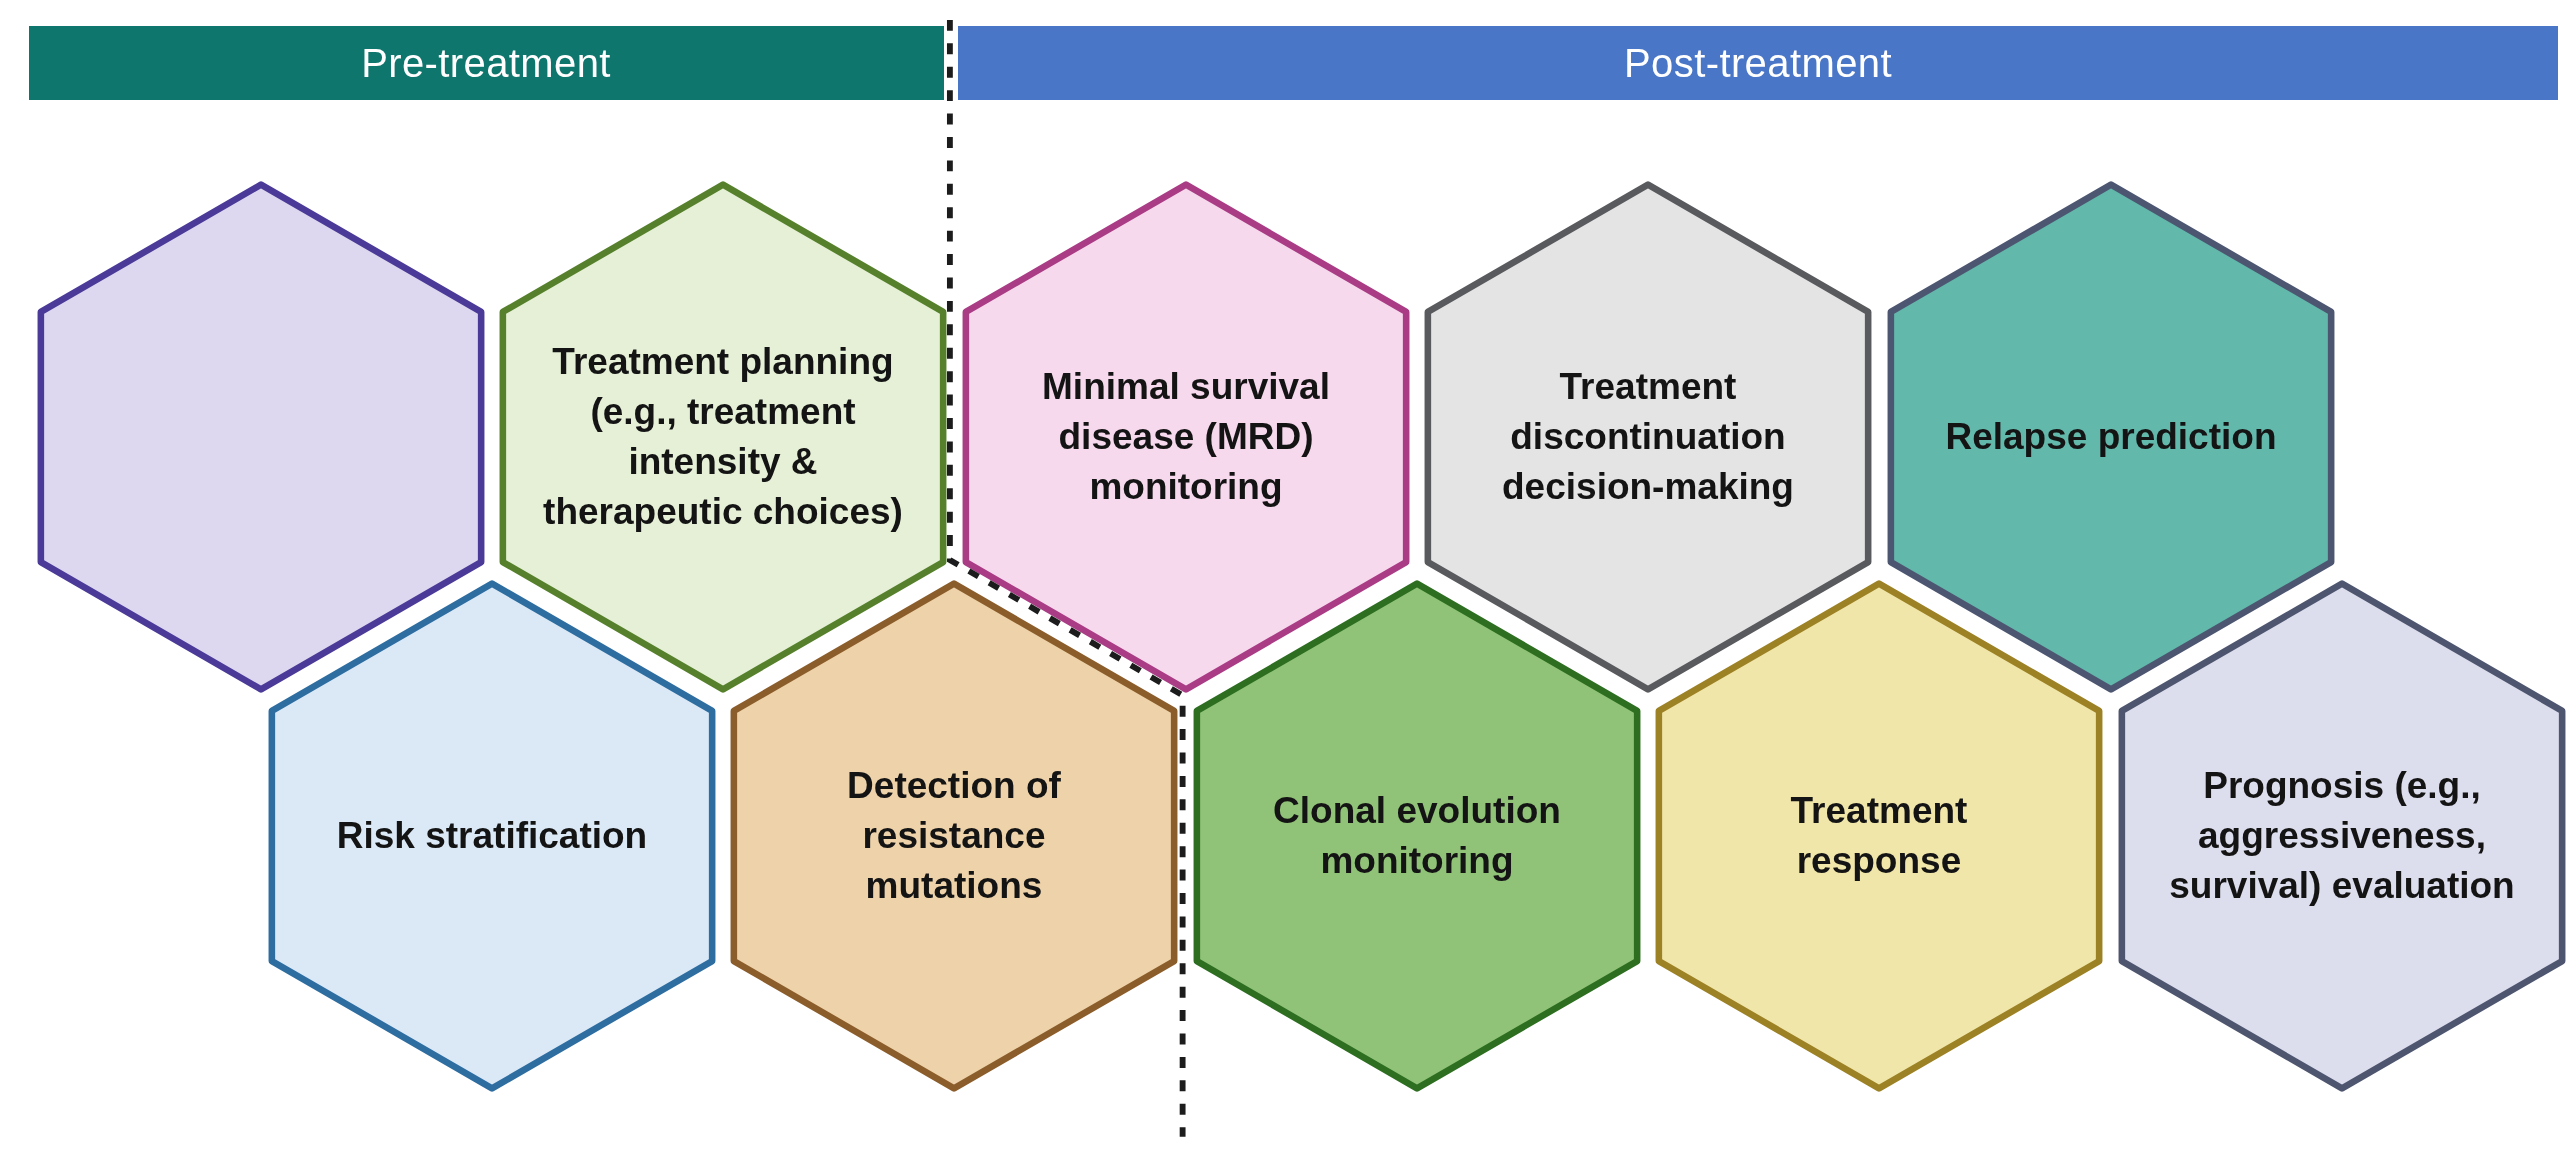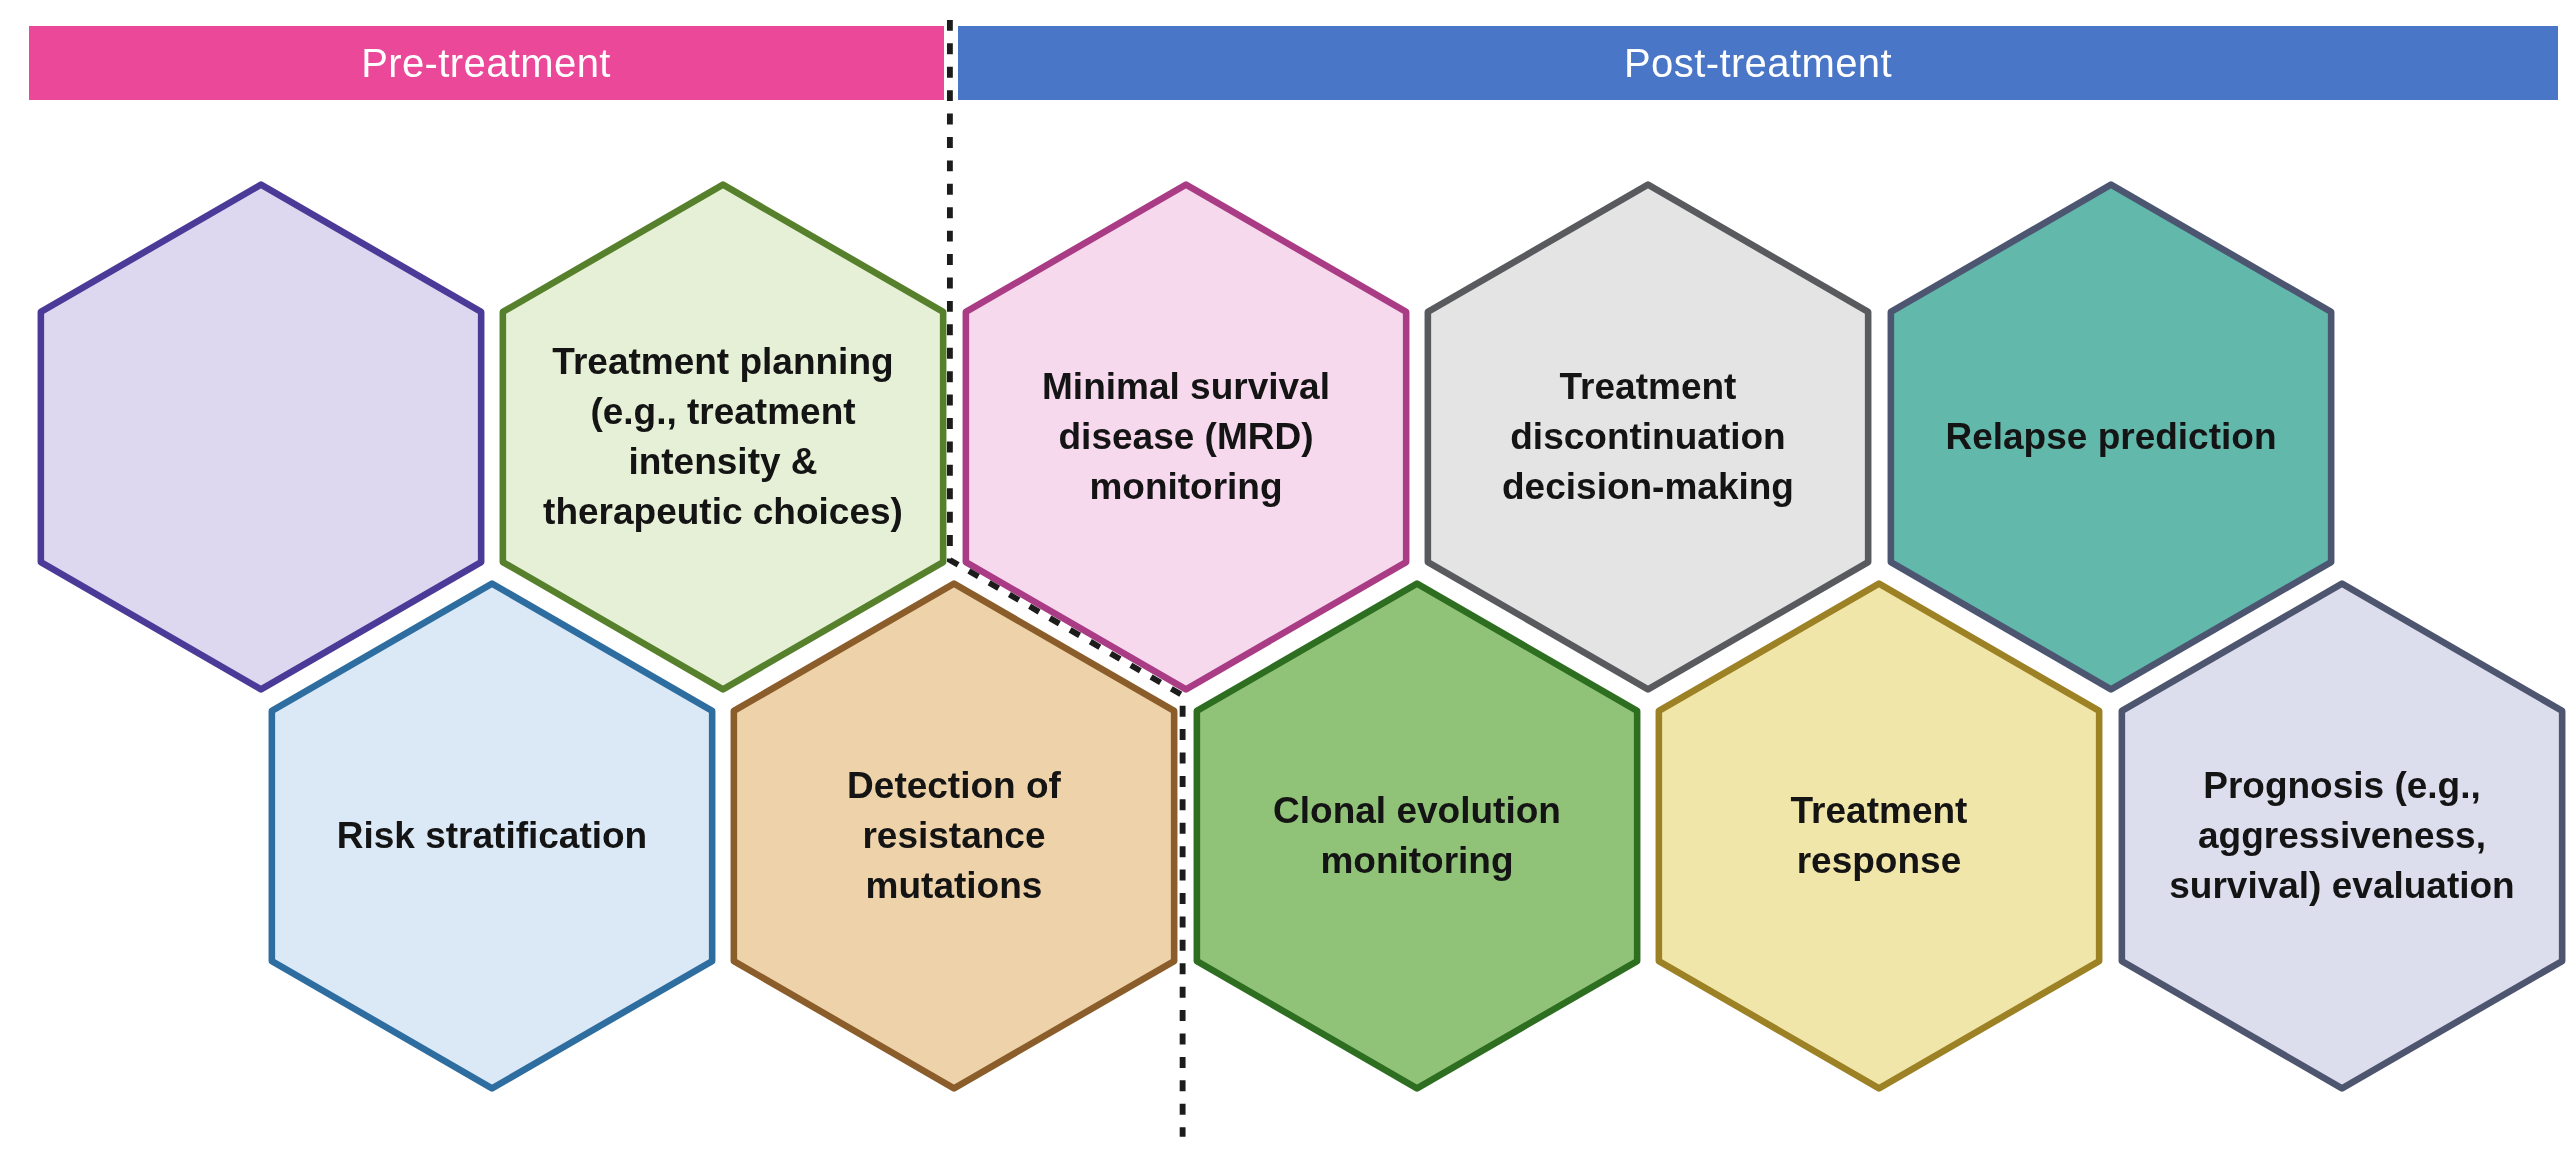--- a/index.html
+++ b/index.html
@@ -30,21 +30,21 @@
   .hex.c2-1{left:268px;}  .hex.c2-2{left:730px;}  .hex.c2-3{left:1193px;}
   .hex.c2-4{left:1655px;} .hex.c2-5{left:2118px;}
 
   .divider-svg{position:absolute;left:0;top:0;width:2576px;height:1177px;pointer-events:none;}
 </style>
 </head>
 <body>
 
 <div class="canvas">
 
-  <div class="phase-bar bar-pre" style="background-color: #ec4899;">
+  <div class="phase-bar bar-pre" style="background-color: #0f766e;">
     <span class="phase-label">Pre-treatment</span>
   </div>
   <div class="phase-bar bar-post" style="background-color: rgb(74, 118, 200);">
     <span class="phase-label">Post-treatment</span>
   </div>
 
   <div class="hex r1 c1-1">
     <svg viewBox="0 0 612 700">
       <polygon points="306,5 607,179 607,521 306,695 5,521 5,179" stroke-width="9" stroke-linejoin="round" style="fill: rgb(221, 216, 239); stroke: rgb(75, 58, 151);"></polygon>
     </svg>

